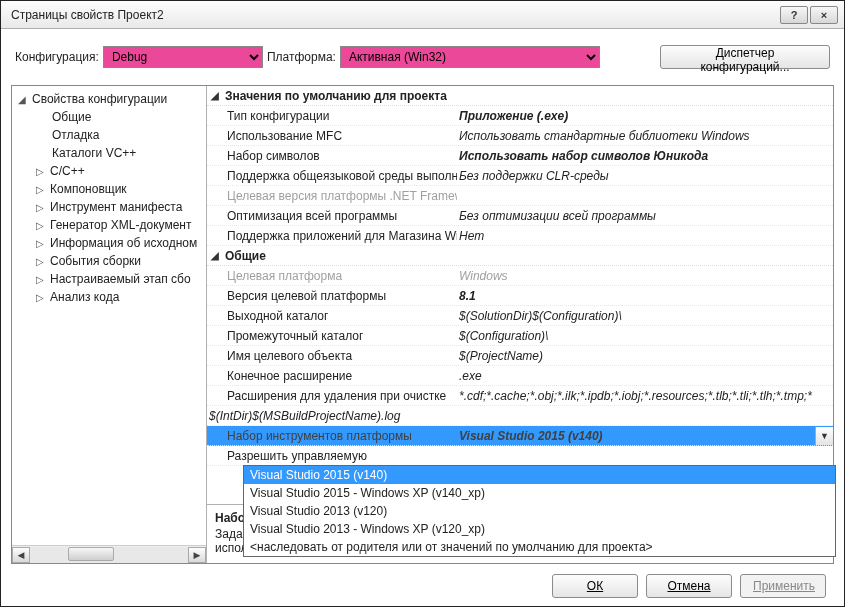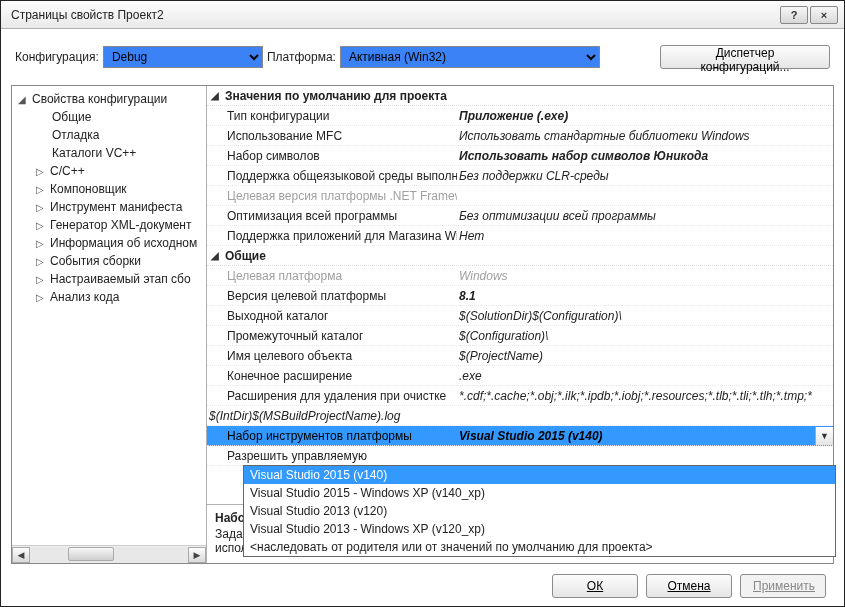--- a/index.html
+++ b/index.html
@@ -6,21 +6,21 @@
 body { background: #fff; width: 845px; height: 607px; overflow: hidden; border: 1px solid #222; }
 .titlebar { height: 28px; background: linear-gradient(#fdfdfd,#e9e9e9); border-bottom: 1px solid #b0b0b0; display: flex; align-items: center; padding: 0 6px; }
 .titlebar-title { flex: 1; color: #222; padding-left: 4px; }
 .titlebar-btns { display: flex; gap: 2px; }
 .titlebar-btn { width: 28px; height: 18px; background: linear-gradient(#f7f7f7,#d7d7d7); border: 1px solid #888; border-radius: 2px; display: flex; align-items: center; justify-content: center; font-family: Arial; font-weight: bold; color: #333; font-size: 11px; cursor: pointer; }
 .content { padding: 10px 10px 6px 10px; height: calc(100% - 28px); display: flex; flex-direction: column; }
 .toprow { display: flex; align-items: center; gap: 4px; margin-bottom: 10px; padding: 6px 4px; }
 .toprow label { color: #222; }
 .cfg-select { flex: 0 0 160px; }
 .plat-select { flex: 0 0 260px; }
-select { height: 22px; border: 1px solid #888; background: #3b82f6; padding: 1px 4px; font-size: 12px; }
+select { height: 22px; border: 1px solid #888; background: #ec4899; padding: 1px 4px; font-size: 12px; }
 .btn { height: 24px; padding: 0 12px; background: linear-gradient(#fdfdfd,#e5e5e5); border: 1px solid #8b8b8b; border-radius: 3px; cursor: pointer; }
 .topbtn { margin-left: auto; width: 170px; }
 .body { flex: 1; display: flex; border: 1px solid #888; min-height: 0; position: relative; }
 .sidebar { width: 195px; border-right: 1px solid #b0b0b0; background: #fff; display: flex; flex-direction: column; overflow: hidden; }
 .tree { flex: 1; padding: 4px 0; overflow: hidden; }
 .tree-item { display: flex; align-items: center; height: 18px; padding-left: 6px; white-space: nowrap; color: #222; cursor: default; }
 .tree-item .arrow { width: 14px; display: inline-block; color: #555; font-size: 10px; }
 .tree-item.child { padding-left: 40px; }
 .tree-item.selected { font-weight: normal; }
 .sidebar-hscroll { height: 18px; background: #efefef; border-top: 1px solid #ccc; display: flex; align-items: center; }
@@ -30,21 +30,21 @@
 .main { flex: 1; display: flex; flex-direction: column; min-width: 0; position: relative; background: #fff; }
 .grid { flex: 1; overflow: hidden; position: relative; padding: 0; }
 .group-hdr { display: flex; align-items: center; height: 20px; font-weight: bold; color: #222; padding-left: 4px; border-bottom: 1px dotted #ddd; }
 .group-hdr .arrow { width: 14px; font-size: 10px; color: #333; }
 .row { display: flex; height: 20px; align-items: center; border-bottom: 1px dotted #e8e8e8; }
 .row .label { width: 250px; padding-left: 20px; color: #222; white-space: nowrap; overflow: hidden; }
 .row .value { flex: 1; padding-left: 2px; color: #222; white-space: nowrap; overflow: hidden; font-style: italic; }
 .row.disabled .label, .row.disabled .value { color: #a0a0a0; }
 .row .value.bold { font-weight: bold; }
 .row.selected { background: #3399ff; color: #fff; }
-.row.selected .label, .row.selected .value { color: #000000; }
+.row.selected .label, .row.selected .value { color: #404040; }
 .row .caret { width: 18px; text-align: center; color: #333; border-left: 1px solid #aaa; height: 18px; line-height: 18px; font-size: 9px; background: linear-gradient(#fff,#e4e4e4); cursor: pointer; }
 .row.selected .caret { color: #333; }
 .dropdown { position: absolute; left: 231px; top: 379px; width: 593px; background: #fff; border: 1px solid #666; z-index: 20; }
 .dd-item { height: 18px; padding: 0 6px; display: flex; align-items: center; color: #222; cursor: pointer; white-space: nowrap; }
 .dd-item.selected { background: #3399ff; color: #fff; }
 .desc { border-top: 1px solid #b0b0b0; padding: 6px 8px 8px 8px; background: #fff; }
 .desc-title { font-weight: bold; margin-bottom: 2px; color: #222; }
 .desc-text { color: #222; line-height: 14px; }
 .footer { display: flex; justify-content: flex-end; gap: 8px; padding: 10px 8px 2px 0; }
 .footer .btn { width: 86px; text-decoration: underline; }

